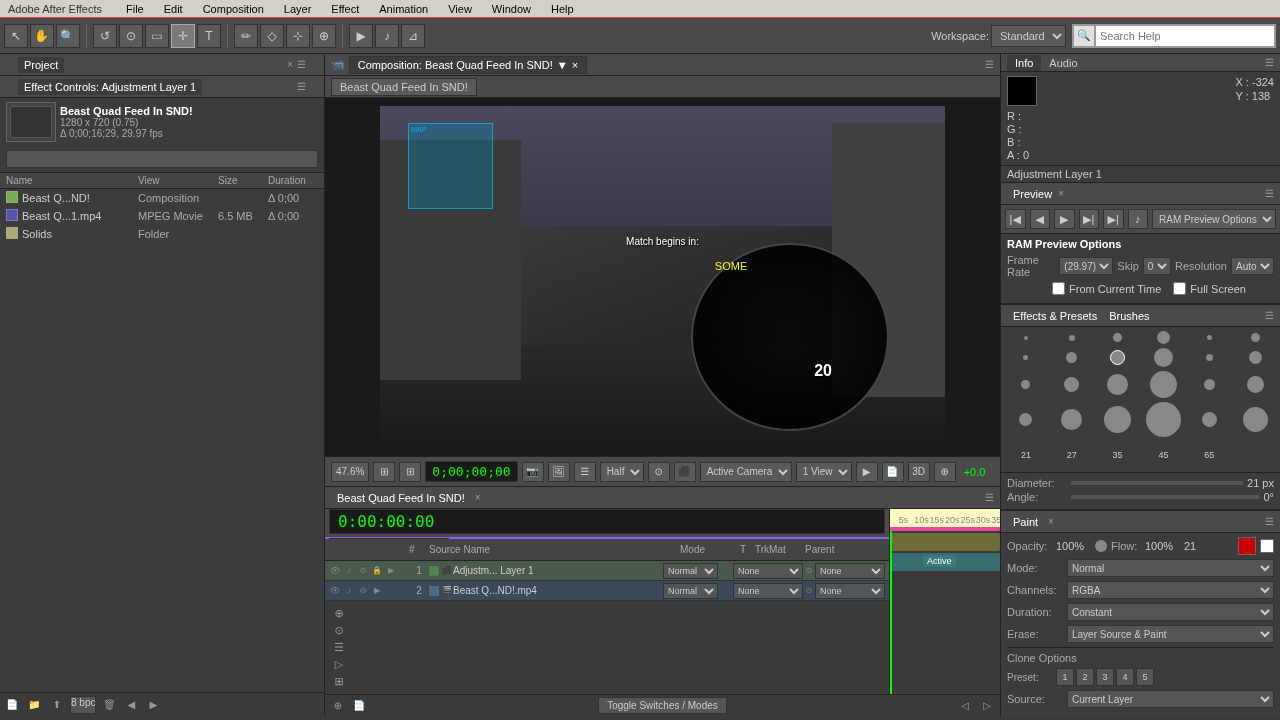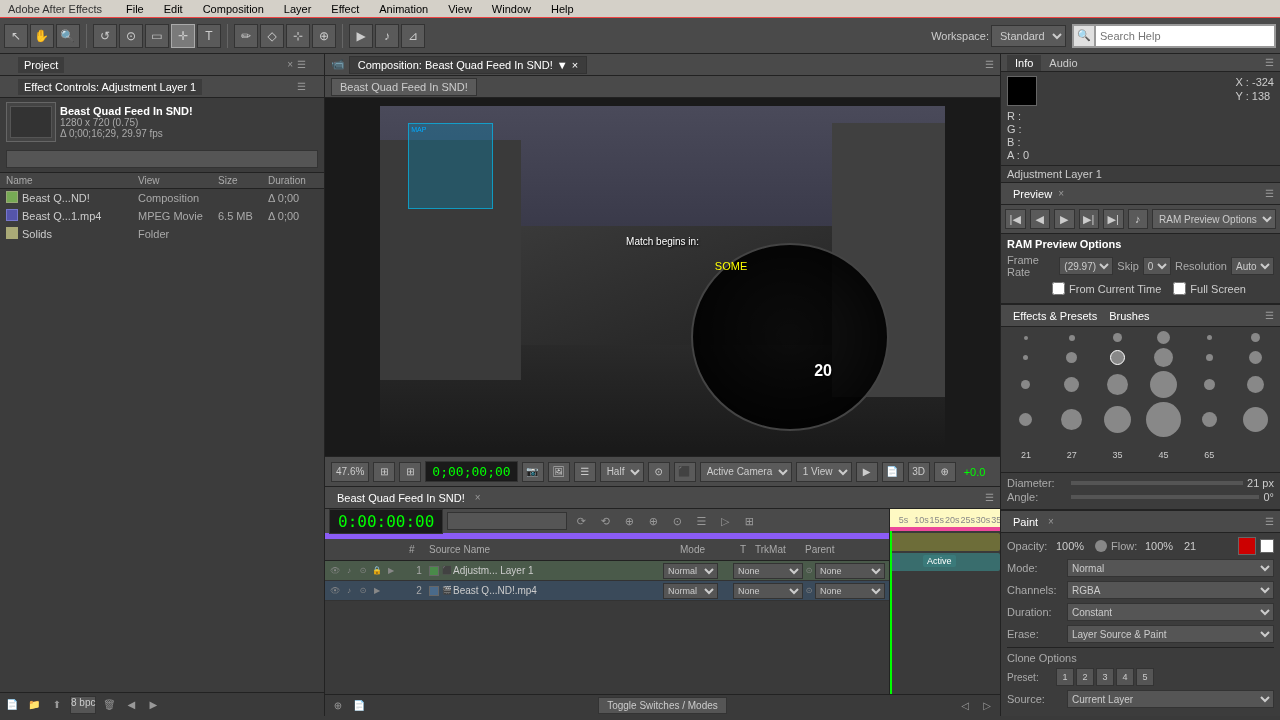--- a/index.html
+++ b/index.html
@@ -74,21 +74,21 @@
     .time-display { background: #1a1a1a; color: #0f0; font-family: monospace; font-size: 13px; padding: 2px 6px; border: 1px solid #333; }
     .zoom-display { background: #5a5a5a; border: 1px solid #333; color: #ccc; font-size: 10px; padding: 0 4px; height: 20px; display: flex; align-items: center; }
     
     
     .timeline-panel { background: #3a3a3a; border-top: 1px solid #222; height: 230px; display: flex; flex-direction: column; }
     .timeline-header { background: #4a4a4a; height: 22px; display: flex; align-items: center; padding: 0 6px; gap: 4px; border-bottom: 1px solid #222; }
     .timeline-tab { font-size: 11px; color: #fff; padding: 2px 6px; cursor: pointer; }
     .timeline-close { cursor: pointer; color: #999; font-size: 10px; }
     .timeline-body { flex: 1; display: flex; }
     .timeline-left { width: 565px; flex-shrink: 0; display: flex; flex-direction: column; border-right: 1px solid #222; }
-    .timeline-toolbar { background: #4a4a4a; height: 30px; display: flex; align-items: center; padding: 0 4px; gap: 4px; border-bottom: 6px solid #8b5cf6; }
+    .timeline-toolbar { background: #4a4a4a; height: 30px; display: flex; padding: 0 4px; gap: 4px; border-bottom: 2px solid #8b5cf6; flex-direction: column; }
     .tl-time { background: #1a1a1a; color: #0f0; font-family: monospace; font-size: 16px; padding: 2px 8px; border: 1px solid #333; }
     .tl-search { background: #555; border: 1px solid #333; color: #ccc; font-size: 11px; height: 18px; padding: 0 4px; width: 120px; }
     .tl-icon-btn { width: 20px; height: 20px; display: flex; align-items: center; justify-content: center; cursor: pointer; color: #999; font-size: 11px; }
     .layer-headers { background: #444; height: 22px; display: flex; align-items: center; padding: 0 4px; border-bottom: 1px solid #222; font-size: 10px; color: #aaa; }
     .lh-controls { width: 80px; }
     .lh-num { width: 20px; }
     .lh-name { flex: 1; }
     .lh-mode { width: 60px; }
     .lh-t { width: 15px; }
     .lh-trk { width: 50px; }

